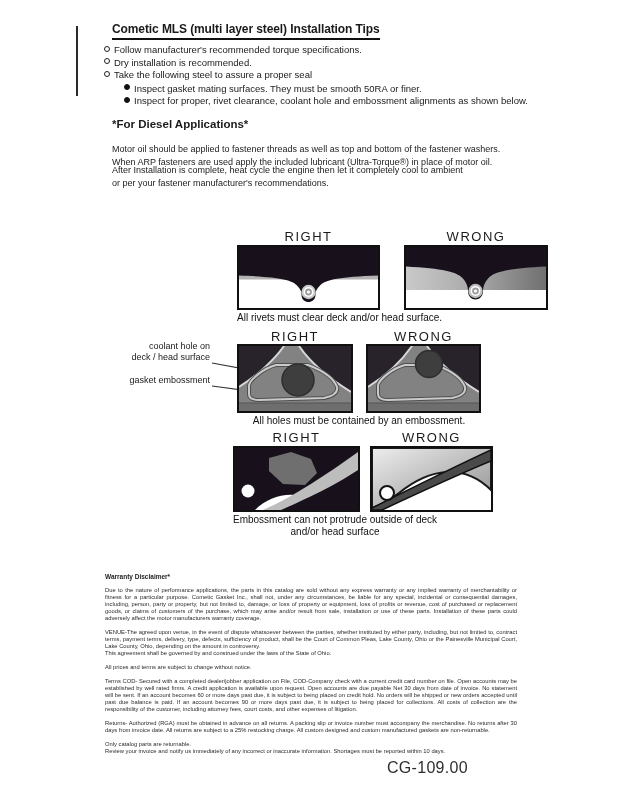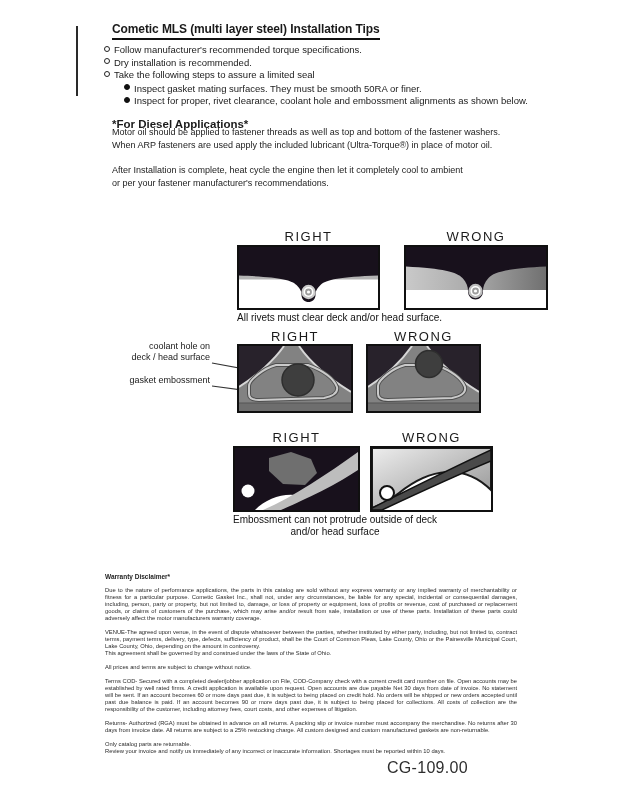--- a/index.html
+++ b/index.html
@@ -53,37 +53,37 @@
     <div class="tip-row">
       <span class="marker"></span>
       <span>Follow manufacturer's recommended torque specifications.</span>
     </div>
     <div class="tip-row">
       <span class="marker"></span>
       <span>Dry installation is recommended.</span>
     </div>
     <div class="tip-row">
       <span class="marker"></span>
-      <span>Take the following steps to assure a limited seal</span>
+      <span>Take the following steel to assure a proper seal</span>
     </div>
     <div class="sub-tips">
       <div class="tip-row">
         <span class="marker"></span>
         <span>Inspect gasket mating surfaces.  They must be smooth 50RA or finer.</span>
       </div>
       <div class="tip-row">
         <span class="marker"></span>
         <span>Inspect for proper, rivet clearance, coolant hole and embossment alignments as shown below.</span>
       </div>
     </div>
   </div>
 
   <div class="h2">*For Diesel Applications*</div>
 
-  <div class="body-block" style="top:126px;">
+  <div class="body-block" style="top:143px;">
     <div>Motor oil should be applied to fastener threads as well as top and bottom of the fastener washers.</div>
     <div>When ARP fasteners are used apply the included lubricant (Ultra-Torque®) in place of motor oil.</div>
   </div>
 
   <div class="body-block" style="top:164px;">
     <div>After Installation is complete, heat cycle the engine then let it completely cool to ambient</div>
     <div>or per your fastener manufacturer's recommendations.</div>
   </div>
 
 
@@ -162,20 +162,21 @@
       <path d="M111 0 H59 C70 16 90 33 111 46 Z" fill="#28222b"></path>
       <path d="M59 0 C70 16 90 33 111 46" fill="none" stroke="#d6d6d6" stroke-width="2"></path>
       <rect y="57" width="111" height="8" fill="#6e6e6e"></rect>
       <line x1="0" y1="57" x2="111" y2="57" stroke="#555" stroke-width="1"></line>
       <path d="M10 48 V40 C10 34 25 22 37 19 H68 C84 25 94 33 97 41 C98 46 94 50 84 52 L20 54 C13 54 10 52 10 48 Z" fill="none" stroke="#4f4f4f" stroke-width="4"></path>
       <path d="M10 48 V40 C10 34 25 22 37 19 H68 C84 25 94 33 97 41 C98 46 94 50 84 52 L20 54 C13 54 10 52 10 48 Z" fill="none" stroke="#cacaca" stroke-width="2"></path>
       <circle cx="61" cy="18" r="13.5" fill="#3e3e3e" stroke="#2e2e2e" stroke-width="1.5"></circle>
     </svg>
   </div>
 
+  <div class="caption" style="left:237px;top:415px;width:244px;text-align:center;">All holes must be contained by an embossment.</div>
 
   <div class="diag-label" style="left:233px;width:127px;top:430px;">RIGHT</div>
   <div class="diag-label" style="left:370px;width:123px;top:430px;">WRONG</div>
 
   <div class="diag-box" style="left:233px;top:446px;width:127px;height:66px;">
     <svg viewBox="0 0 123 62" preserveAspectRatio="none">
       <rect width="123" height="62" fill="#18111c"></rect>
       <path d="M20 62 C32 50 50 44 66 48 C56 56 48 59 43 62 Z" fill="#ffffff"></path>
       <path d="M28 62 C60 48 92 26 123 4 L123 22 C96 40 64 54 46 62 Z" fill="#bdbdbd"></path>
       <path d="M34 10 L56 4 L76 11 L82 25 L70 37 L48 36 L34 23 Z" fill="#6f6f6f"></path>

